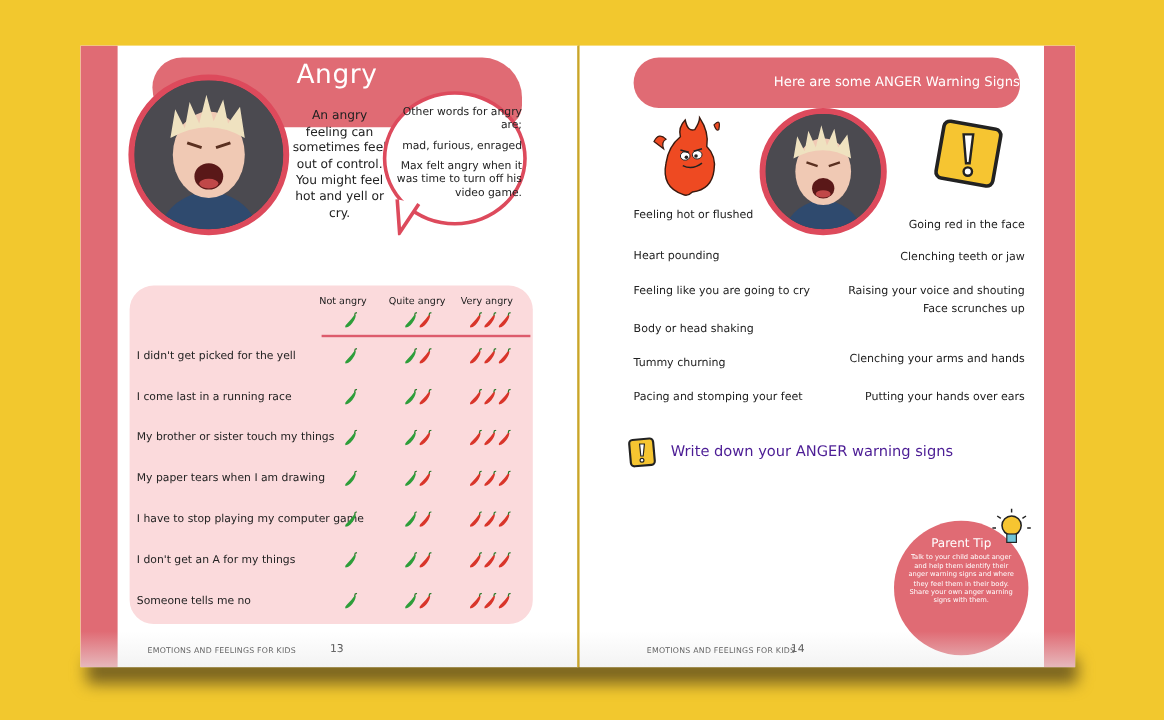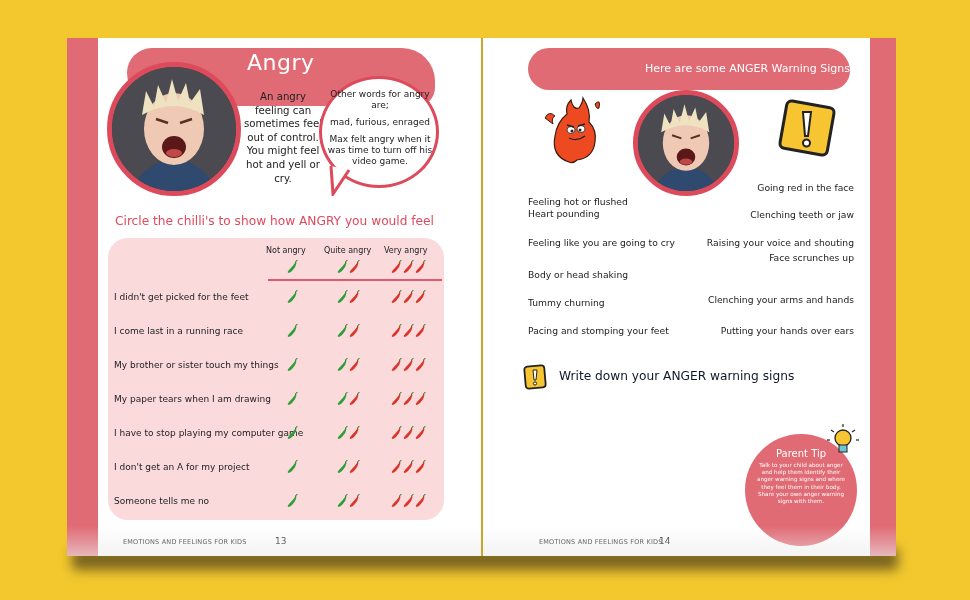--- a/index.html
+++ b/index.html
@@ -25,21 +25,21 @@
   .title { position: absolute; left: 180px; top: 12px; color: #fff; font-size: 22px; font-family: "DejaVu Sans", sans-serif; letter-spacing: 0.5px; }
   .avatar-big { position: absolute; left: 40px; top: 24px; width: 134px; height: 134px; border-radius: 50%;
     border: 5px solid #dd4a5c; overflow: hidden; background: #4a4a4f; }
   .intro-text { position: absolute; left: 176px; top: 52px; width: 80px; text-align: center; font-size: 10.2px;
     line-height: 13.6px; color: #222; }
   .bubble { position: absolute; left: 252px; top: 38px; width: 120px; height: 112px; border: 3px solid #dd4a5c;
     border-radius: 50%; background: #fff; }
   .bubble-tail { position: absolute; left: 262px; top: 128px; width: 22px; height: 30px; }
   .bubble-text { position: absolute; left: 258px; top: 51px; width: 110px; text-align: center; font-size: 9px;
     line-height: 11px; color: #222; }
-  .bubble-text p { margin-bottom: 6px; }
+  .bubble-text p { margin-bottom: 6px; text-align: right; }
 
   .instruction { position: absolute; left: 0; width: 100%; top: 176px; text-align: center; color: #dd4a5c; font-size: 12.2px; }
   .chilli-table { position: absolute; left: 41px; top: 200px; width: 336px; height: 282px;
     background: #fbdadc; border-radius: 20px; }
   .col-head { position: absolute; top: 8px; font-size: 8px; color: #222; text-align: left; width: 60px; }
   .chilli-row-label { position: absolute; left: 6px; font-size: 9px; color: #222; white-space: nowrap; }
   .divider { position: absolute; left: 160px; top: 41px; width: 174px; height: 2px; background: #dd5b6c; }
   .chillis { position: absolute; display: flex; gap: 0; height: 14px; }
   .chilli { width: 12px; height: 14px; }
   .footer { position: absolute; top: 500px; font-size: 6.5px; color: #222; letter-spacing: 0.2px; }
@@ -50,21 +50,21 @@
     border-radius: 22px 24px 20px 22px; }
   .warn-title { position: absolute; left: 45px; top: 24px; width: 322px; text-align: right; color: #fff; font-size: 11px; }
   .avatar-small { position: absolute; left: 150px; top: 52px; width: 106px; height: 106px; border-radius: 50%;
     border: 5px solid #dd4a5c; overflow: hidden; background: #4a4a4f; }
   .flame { position: absolute; left: 56px; top: 58px; width: 70px; height: 70px; }
   .warn-icon { position: absolute; left: 290px; top: 58px; width: 66px; height: 66px; }
   .sign { position: absolute; font-size: 9.2px; color: #222; white-space: nowrap; }
   .sign.l { left: 45px; }
   .sign.r { right: 42px; text-align: left; }
   .write-icon { position: absolute; left: 40px; top: 326px; width: 24px; height: 26px; }
-  .write-text { position: absolute; left: 76px; top: 331px; color: #0f172a; font-size: 12.2px; }
+  .write-text { position: absolute; left: 76px; top: 331px; color: #4c1d95; font-size: 12.2px; }
   .tip-circle { position: absolute; left: 262px; top: 396px; width: 112px; height: 112px; border-radius: 50%; background: #e06b74; }
   .tip-title { position: absolute; left: 262px; top: 410px; width: 112px; text-align: center; color: #fff; font-size: 10px; }
   .tip-text { position: absolute; left: 272px; top: 424px; width: 92px; text-align: center; color: #fff; font-size: 5.6px; line-height: 7.2px; }
   .bulb { position: absolute; left: 342px; top: 384px; width: 36px; height: 36px; }
 </style>
 </head>
 <body>
 
 <div class="shadow"></div>
 
@@ -90,21 +90,20 @@
   <div class="bubble"></div>
   <svg class="bubble-tail" viewBox="0 0 22 30">
     <path d="M2 0 L4 28 L20 4" fill="#fff" stroke="#dd4a5c" stroke-width="3"></path>
   </svg>
   <div class="bubble-text">
     <p>Other words for angry are;</p>
     <p>mad, furious, enraged</p>
     <p>Max felt angry when it was time to turn off his video game.</p>
   </div>
 
-  <div class="instruction">Circle the chilli's to show how ANGRY you would feel</div>
 
   <div class="chilli-table">
     <div class="col-head" style="left:158px">Not angry</div>
     <div class="col-head" style="left:216px">Quite angry</div>
     <div class="col-head" style="left:276px">Very angry</div>
     <div id="head-chillis">
         <div class="chillis" style="left: 178px; top: 22px;">
           <svg class="chilli" viewBox="0 0 12 14">
             <path d="M2 13 Q1 12 3 10 Q7 6 9 3 Q10 2 10.5 3 Q10 7 6 11 Q4 13 2 13Z" fill="#2e9e3a"></path>
             <path d="M9.5 3 L10 1 L11.5 0.5" stroke="#2a7a2a" stroke-width="1" fill="none"></path>
@@ -130,21 +129,21 @@
             <path d="M9.5 3 L10 1 L11.5 0.5" stroke="#2a7a2a" stroke-width="1" fill="none"></path>
           </svg>
           <svg class="chilli" viewBox="0 0 12 14">
             <path d="M2 13 Q1 12 3 10 Q7 6 9 3 Q10 2 10.5 3 Q10 7 6 11 Q4 13 2 13Z" fill="#d9352a"></path>
             <path d="M9.5 3 L10 1 L11.5 0.5" stroke="#2a7a2a" stroke-width="1" fill="none"></path>
           </svg>
         </div>
       </div>
     <div class="divider"></div>
     <div id="rows">
-        <div class="chilli-row-label" style="top: 54px;">I didn't get picked for the feet</div>
+        <div class="chilli-row-label" style="top: 54px;">I didn't get picked for the yell</div>
         <div class="chillis" style="left: 178px; top: 52px;">
           <svg class="chilli" viewBox="0 0 12 14">
             <path d="M2 13 Q1 12 3 10 Q7 6 9 3 Q10 2 10.5 3 Q10 7 6 11 Q4 13 2 13Z" fill="#2e9e3a"></path>
             <path d="M9.5 3 L10 1 L11.5 0.5" stroke="#2a7a2a" stroke-width="1" fill="none"></path>
           </svg>
         </div>
         <div class="chillis" style="left: 228px; top: 52px;">
           <svg class="chilli" viewBox="0 0 12 14">
             <path d="M2 13 Q1 12 3 10 Q7 6 9 3 Q10 2 10.5 3 Q10 7 6 11 Q4 13 2 13Z" fill="#2e9e3a"></path>
             <path d="M9.5 3 L10 1 L11.5 0.5" stroke="#2a7a2a" stroke-width="1" fill="none"></path>
@@ -285,21 +284,21 @@
           </svg>
           <svg class="chilli" viewBox="0 0 12 14">
             <path d="M2 13 Q1 12 3 10 Q7 6 9 3 Q10 2 10.5 3 Q10 7 6 11 Q4 13 2 13Z" fill="#d9352a"></path>
             <path d="M9.5 3 L10 1 L11.5 0.5" stroke="#2a7a2a" stroke-width="1" fill="none"></path>
           </svg>
           <svg class="chilli" viewBox="0 0 12 14">
             <path d="M2 13 Q1 12 3 10 Q7 6 9 3 Q10 2 10.5 3 Q10 7 6 11 Q4 13 2 13Z" fill="#d9352a"></path>
             <path d="M9.5 3 L10 1 L11.5 0.5" stroke="#2a7a2a" stroke-width="1" fill="none"></path>
           </svg>
         </div>
-        <div class="chilli-row-label" style="top: 224px;">I don't get an A for my project</div>
+        <div class="chilli-row-label" style="top: 224px;">I don't get an A for my things</div>
         <div class="chillis" style="left: 178px; top: 222px;">
           <svg class="chilli" viewBox="0 0 12 14">
             <path d="M2 13 Q1 12 3 10 Q7 6 9 3 Q10 2 10.5 3 Q10 7 6 11 Q4 13 2 13Z" fill="#2e9e3a"></path>
             <path d="M9.5 3 L10 1 L11.5 0.5" stroke="#2a7a2a" stroke-width="1" fill="none"></path>
           </svg>
         </div>
         <div class="chillis" style="left: 228px; top: 222px;">
           <svg class="chilli" viewBox="0 0 12 14">
             <path d="M2 13 Q1 12 3 10 Q7 6 9 3 Q10 2 10.5 3 Q10 7 6 11 Q4 13 2 13Z" fill="#2e9e3a"></path>
             <path d="M9.5 3 L10 1 L11.5 0.5" stroke="#2a7a2a" stroke-width="1" fill="none"></path>
@@ -393,21 +392,21 @@
     </svg>
   </div>
 
   <svg class="warn-icon" viewBox="0 0 66 66">
     <rect x="10" y="8" width="48" height="48" rx="5" fill="#f6c531" stroke="#222" stroke-width="3" transform="rotate(10 34 32)"></rect>
     <path d="M30 16 L38 16 L35 40 L32 40Z" fill="#fff" stroke="#222" stroke-width="2"></path>
     <circle cx="33.5" cy="47" r="3.5" fill="#fff" stroke="#222" stroke-width="2"></circle>
   </svg>
 
   <div id="signs">
-      <div class="sign l" style="top: 158px;">Feeling hot or flushed</div>
+      <div class="sign l" style="top: 136px;">Feeling hot or flushed</div>
       <div class="sign l" style="top: 170px;">Heart pounding</div>
       <div class="sign l" style="top: 199px;">Feeling like you are going to cry</div>
       <div class="sign l" style="top: 231px;">Body or head shaking</div>
       <div class="sign l" style="top: 259px;">Tummy churning</div>
       <div class="sign l" style="top: 287px;">Pacing and stomping your feet</div>
       <div class="sign r" style="top: 144px;">Going red in the face</div>
       <div class="sign r" style="top: 171px;">Clenching teeth or jaw</div>
       <div class="sign r" style="top: 199px;">Raising your voice and shouting</div>
       <div class="sign r" style="top: 214px;">Face scrunches up</div>
       <div class="sign r" style="top: 256px;">Clenching your arms and hands</div>

